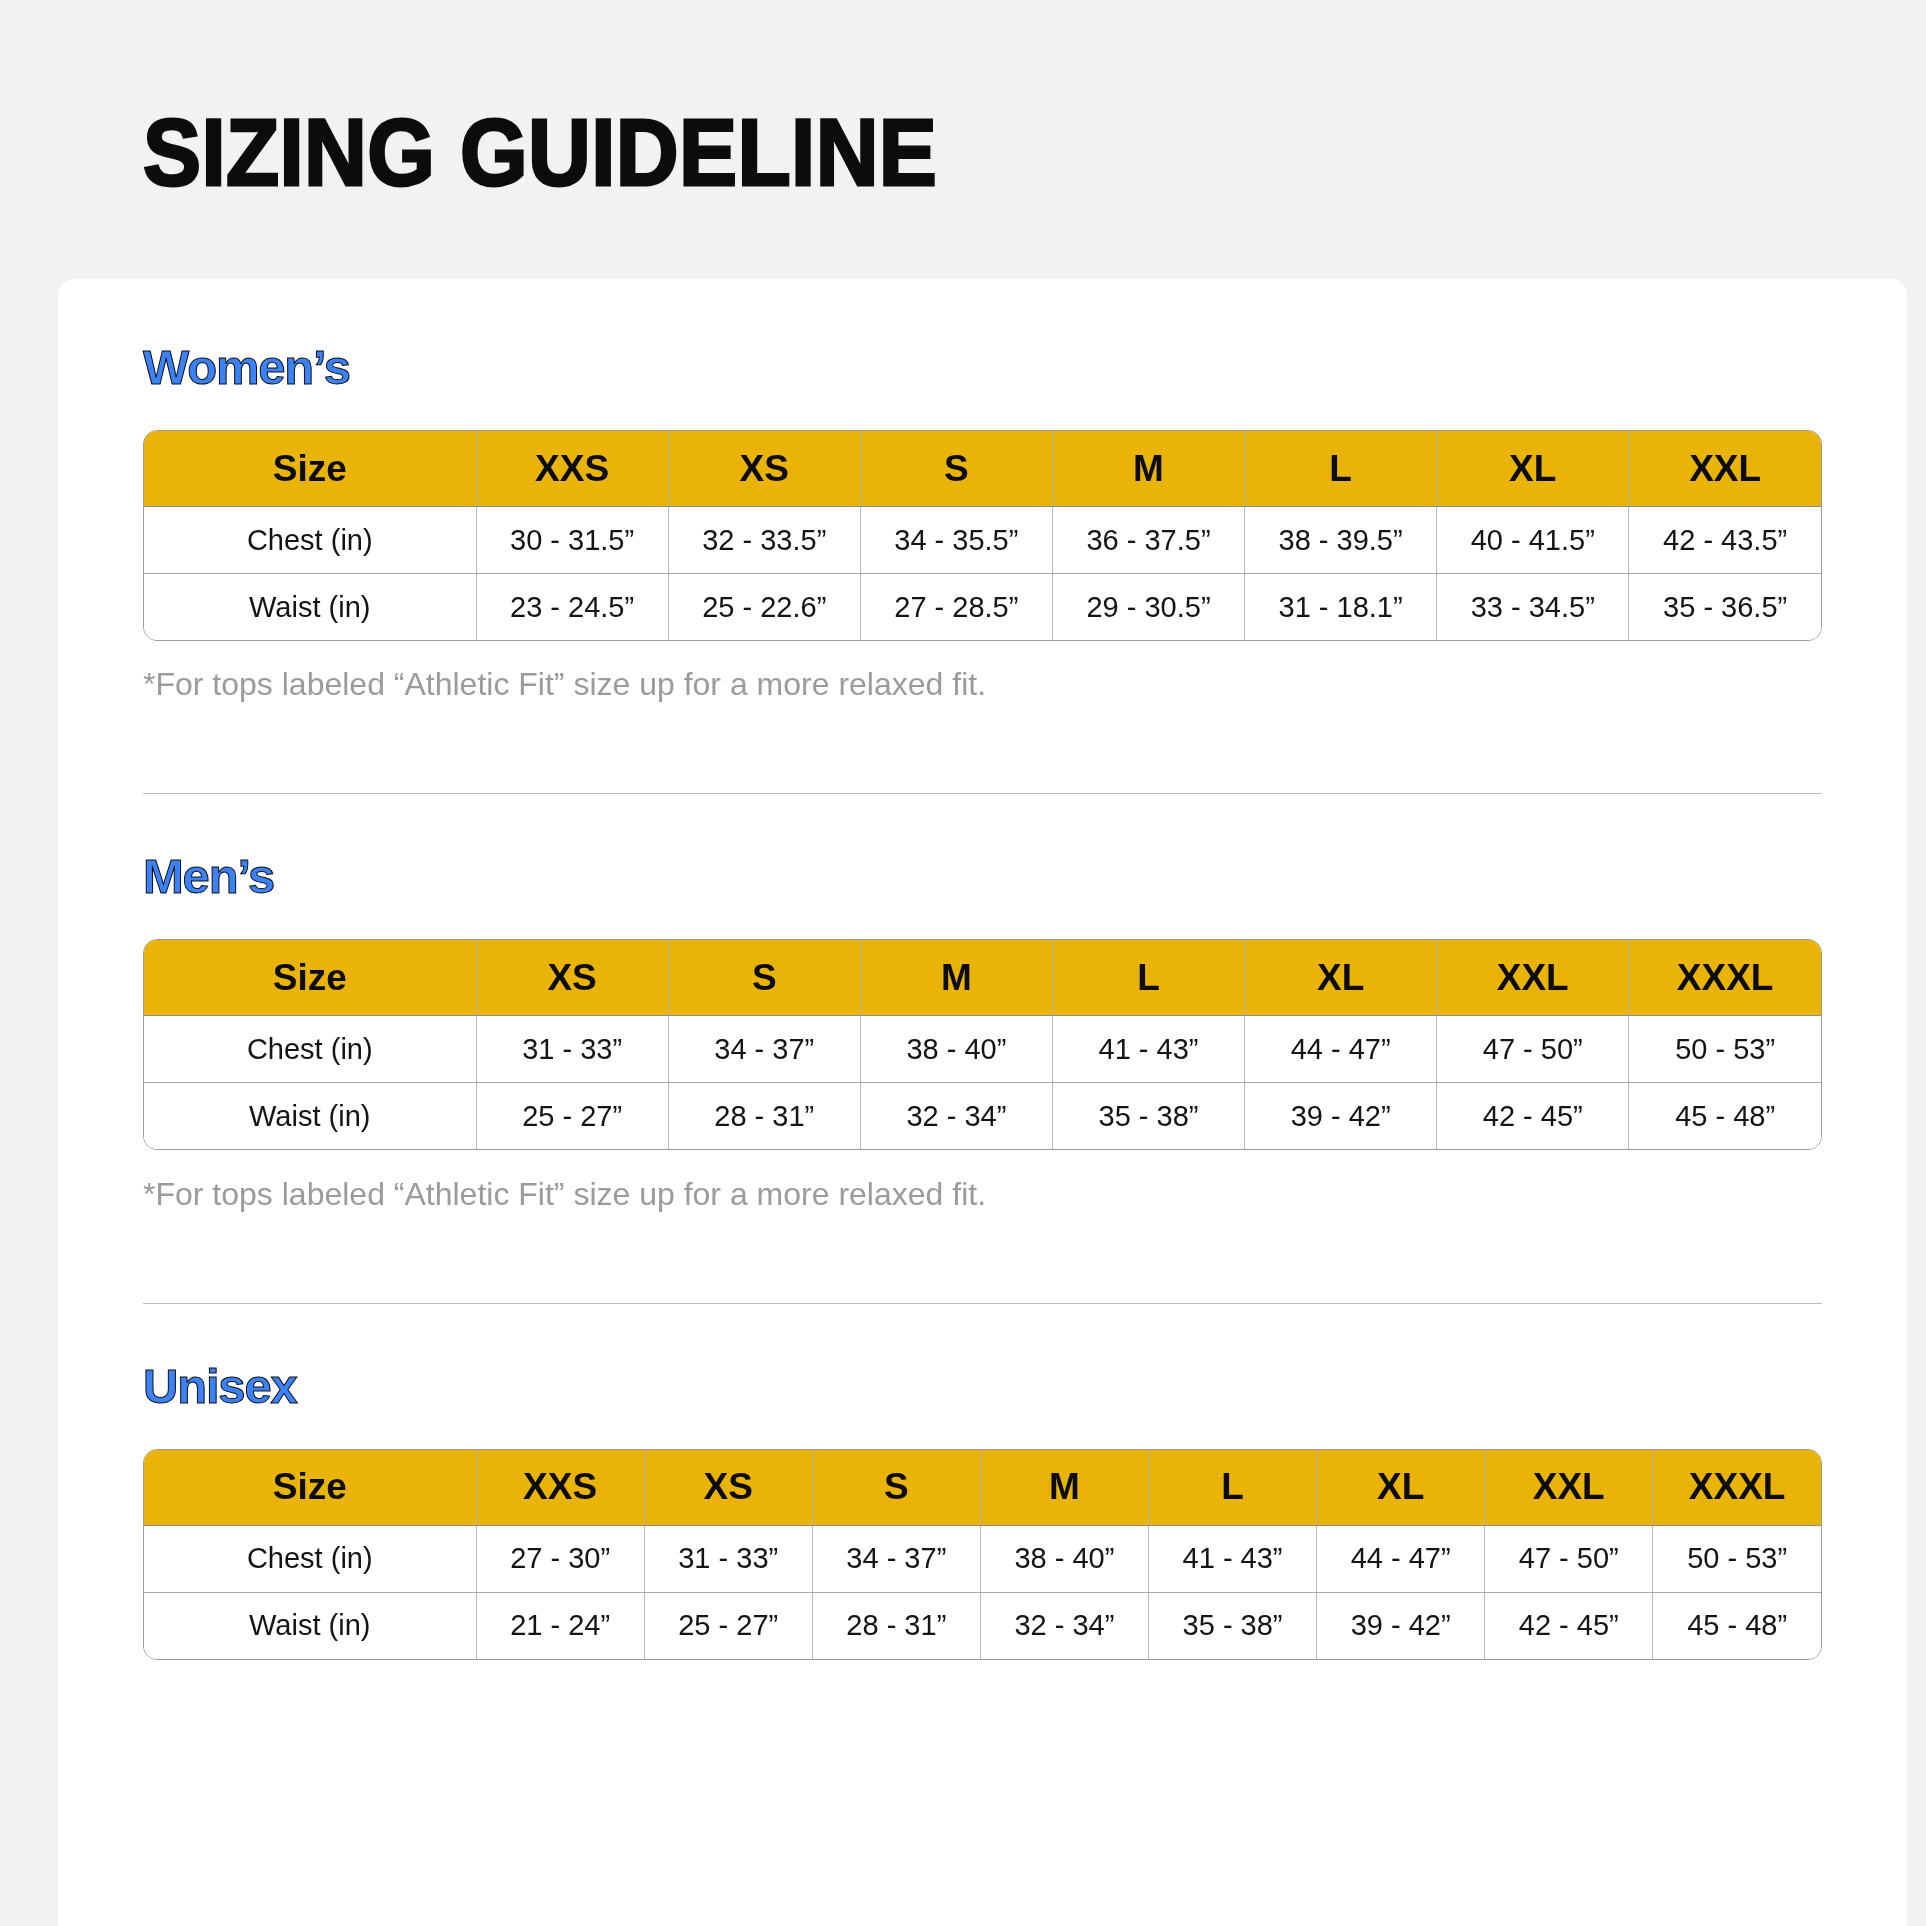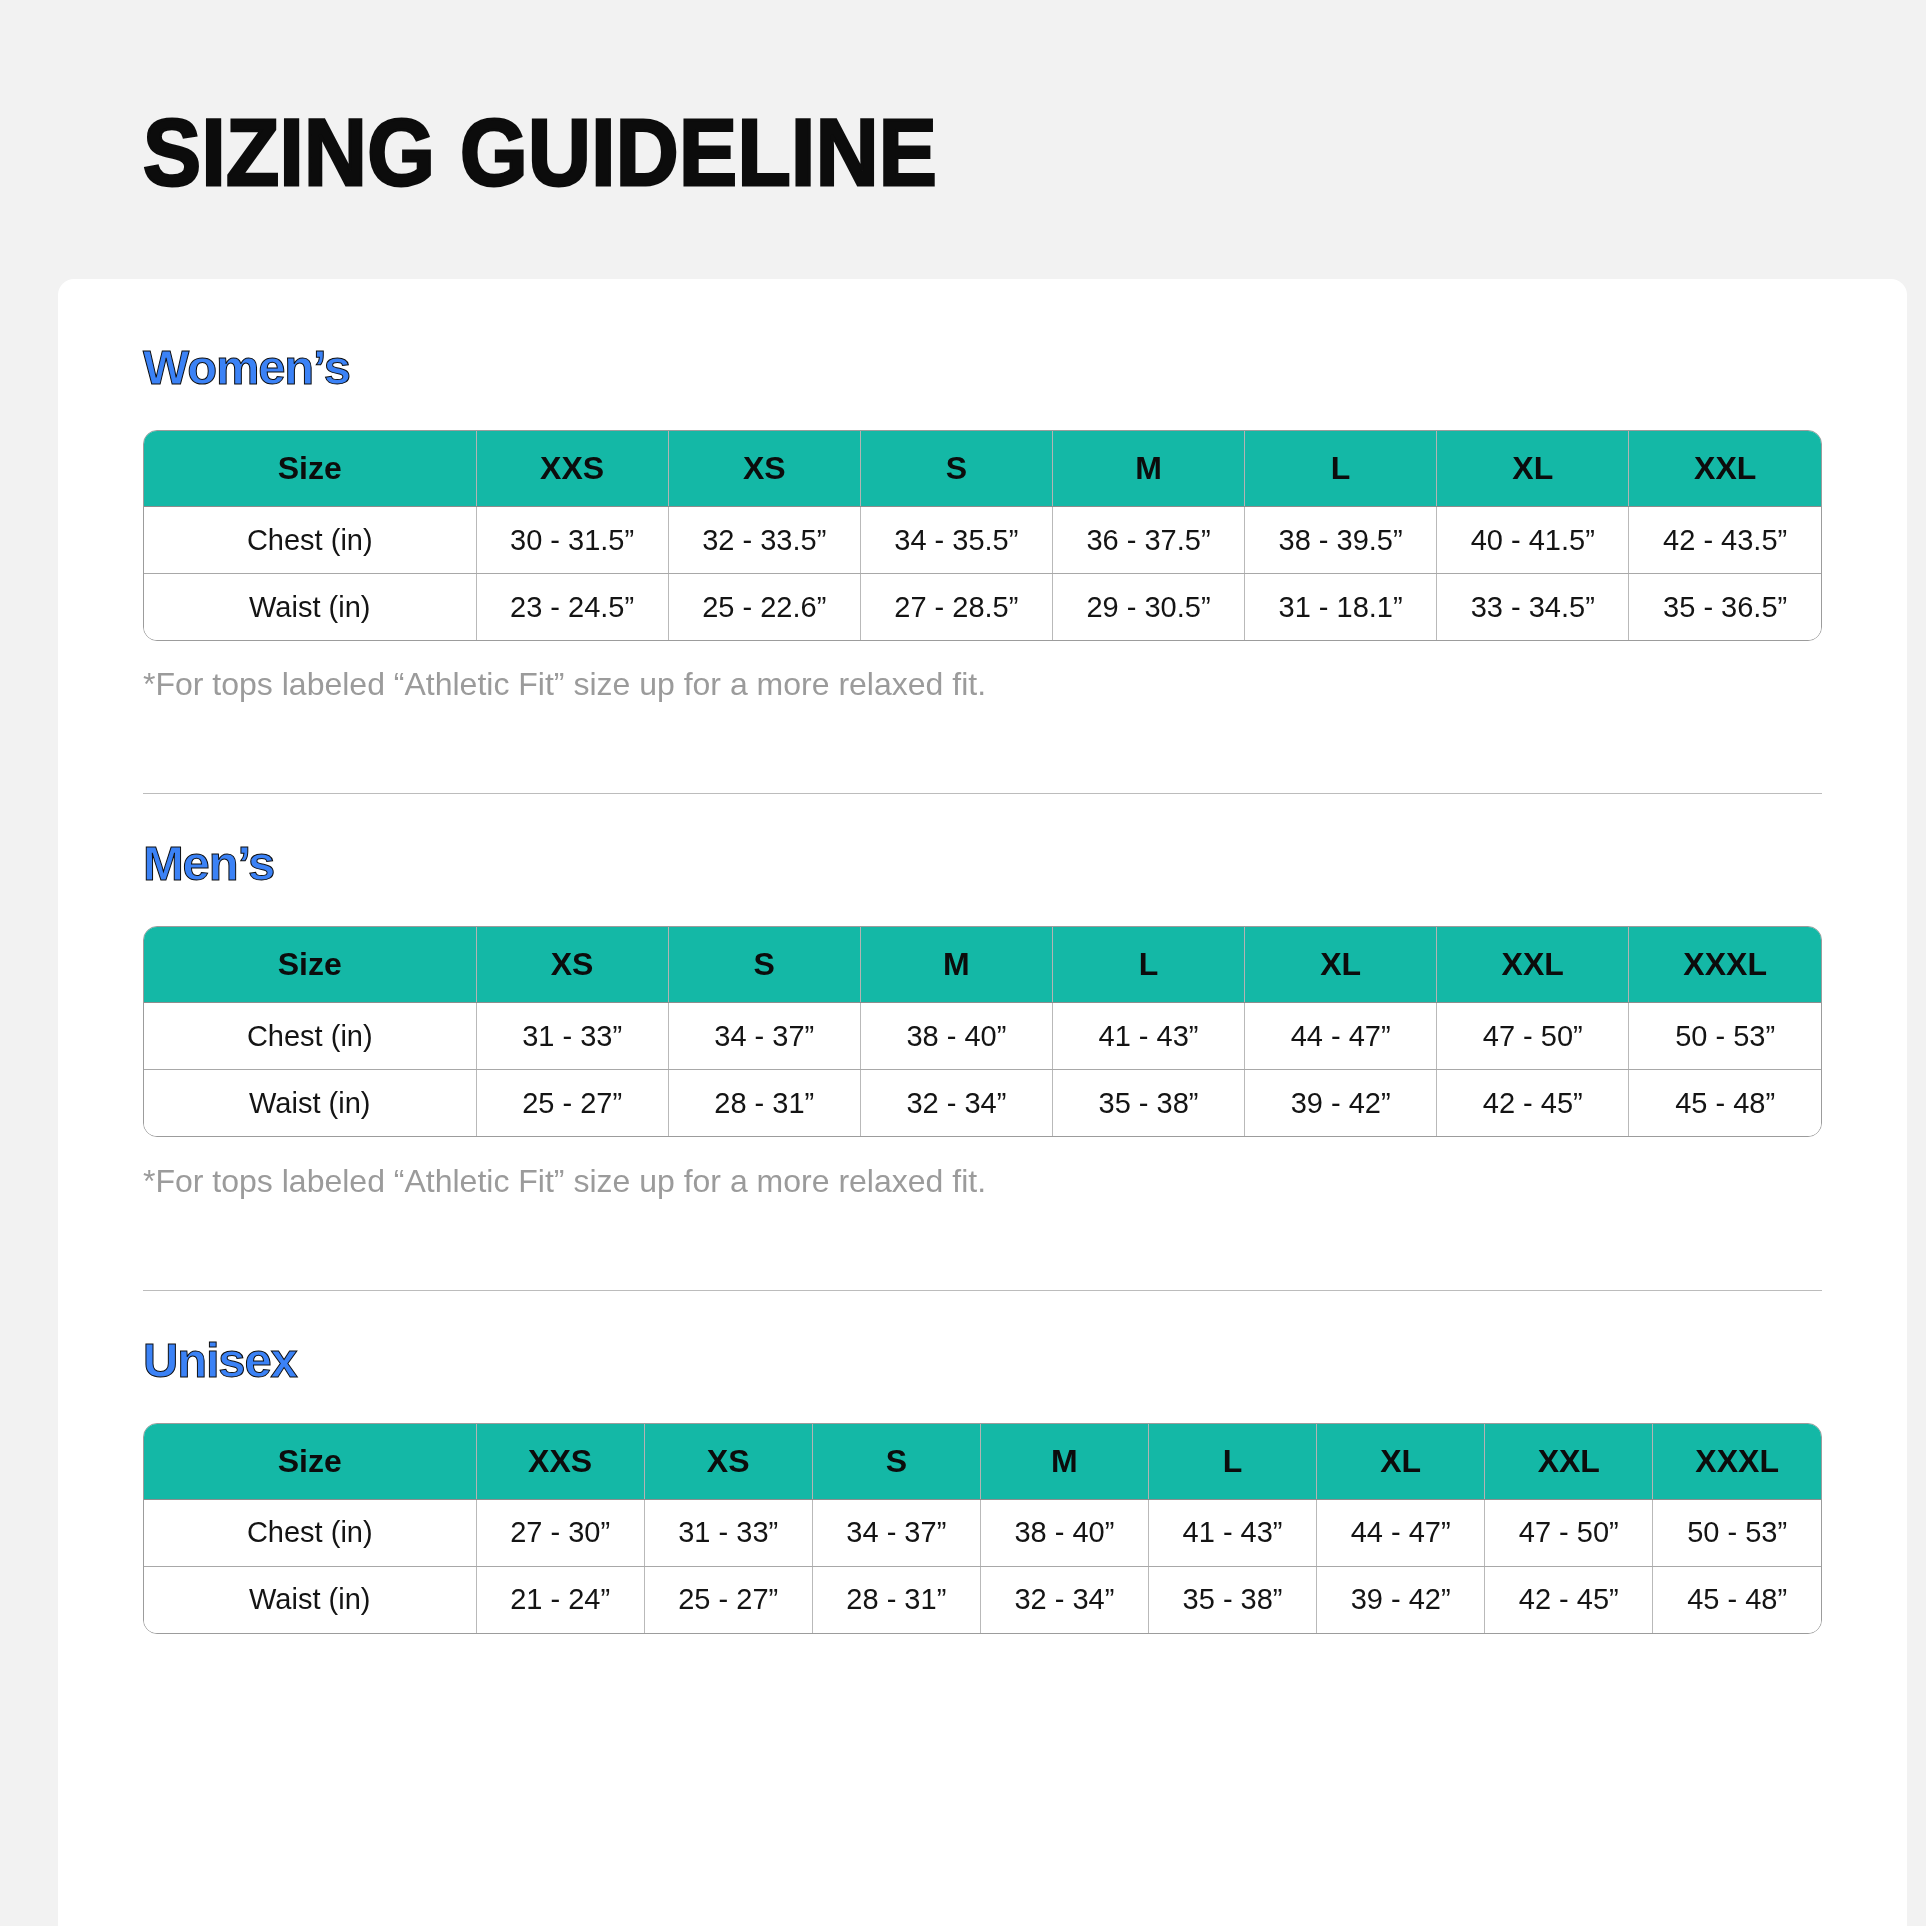--- a/index.html
+++ b/index.html
@@ -58,41 +58,41 @@
   }
 
   .section-title {
     margin: 0 0 35px 0;
     font-size: 49px;
     font-weight: bold;
     letter-spacing: -1.2px;
     color: #3b82f6;
     -webkit-text-stroke: 1px #0c0c0c;
   }
-  .size-section.later { margin-top: 41px; }
+  .size-section.later { margin-top: 54px; }
 
   .tablewrap {
     border: 1.2px solid #9c9c9c;
     border-radius: 14px;
     overflow: hidden;
     background: #fff;
   }
   table.size-table {
     width: 100%;
     border-collapse: collapse;
     table-layout: fixed;
   }
   table.size-table col.size-col { width: 19.8%; }
   table.size-table.cols8 col.data-col { width: 11.457%; }
   table.size-table.cols9 col.data-col { width: 10.025%; }
 
   table.size-table th {
     height: 73px;
-    background: #14b8a6;
-    font-size: 32px;
+    background: #eab308;
+    font-size: 37px;
     font-weight: bold;
     color: #0c0c0c;
     border-bottom: 1.9px solid #8d8d8d;
     border-right: 1.2px solid #b3b3b3;
     text-align: center;
     vertical-align: middle;
   }
   table.size-table td {
     height: 64px;
     font-size: 29px;

